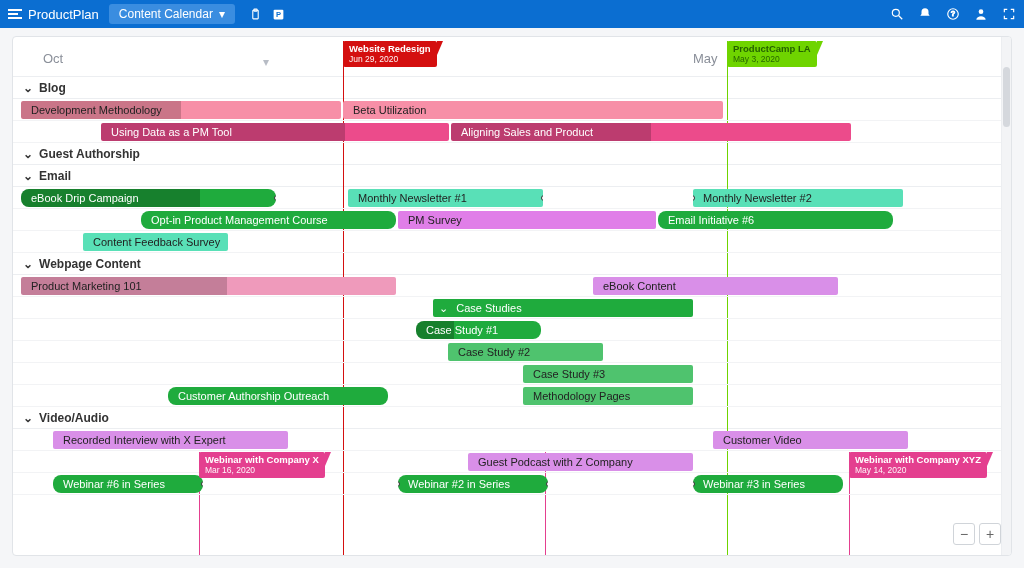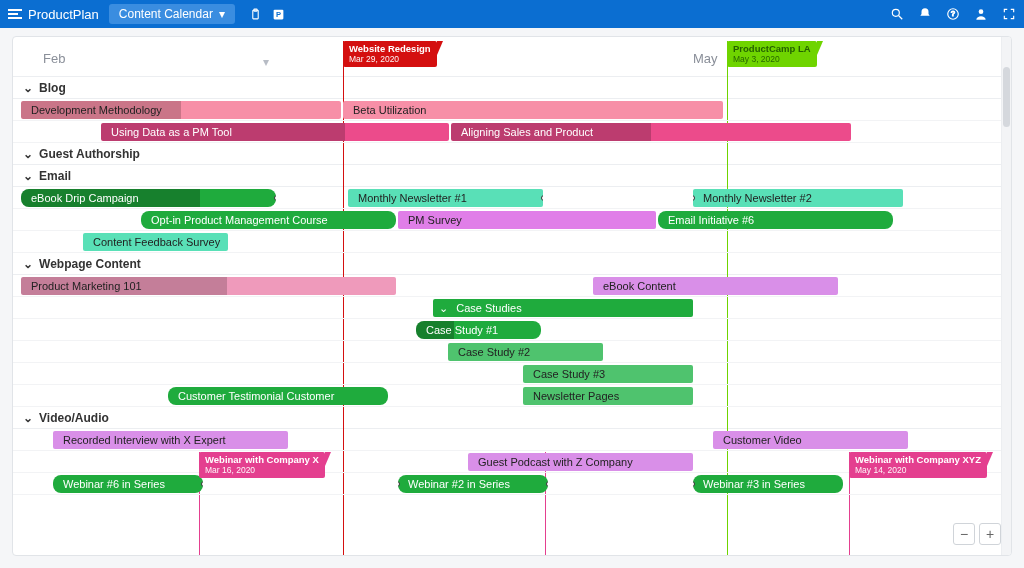--- a/index.html
+++ b/index.html
@@ -124,26 +124,26 @@
         <svg width="14" height="14" viewBox="0 0 24 24" fill="none" stroke="#fff" stroke-width="2">
           <path d="M4 9V4h5M20 9V4h-5M4 15v5h5M20 15v5h-5"></path>
         </svg>
       </span>
   </div>
 </div>
 
 <div class="shell">
   <div class="scroll" id="scroll">
       <div class="month-row">
-        <div class="month-lbl" style="left:30px">Feb</div>
+        <div class="month-lbl" style="left:30px">Oct</div>
         <div class="month-lbl" style="left:680px">May</div>
         <div class="month-drop" style="left:250px">▾</div>
         <div class="flag flag-red" style="left:330px">
           <span class="t">Website Redesign</span>
-          <span class="d">Mar 29, 2020</span>
+          <span class="d">Jun 29, 2020</span>
         </div>
         <div class="flag flag-green" style="left:714px">
           <span class="t">ProductCamp LA</span>
           <span class="d">May 3, 2020</span>
         </div>
       </div>
       <div class="vline" style="left:330px;top:4px;background:#d40f0f"></div>
       <div class="vline" style="left:714px;top:4px;background:#6fd400"></div>
       <div class="vline" style="left:186px;top:415px;background:#e43f8f"></div>
       <div class="vline" style="left:532px;top:415px;background:#e43f8f"></div>
@@ -240,24 +240,24 @@
           <span class="lbl">Case Study #2</span>
         </div>
       </div>
       <div class="row">
         <div class="bar c-sgreen" style="left:510px;width:170px">
           <span class="lbl">Case Study #3</span>
         </div>
       </div>
       <div class="row">
         <div class="bar c-green" style="left:155px;width:220px">
-          <span class="lbl">Customer Testimonial Customer</span>
+          <span class="lbl">Customer Authorship Outreach</span>
         </div>
         <div class="bar c-sgreen" style="left:510px;width:170px">
-          <span class="lbl">Newsletter Pages</span>
+          <span class="lbl">Methodology Pages</span>
         </div>
       </div>
       <div class="lane-hdr">
         <span class="chev">⌄</span>
         <span>Video/Audio</span>
       </div>
       <div class="row">
         <div class="bar c-violet" style="left:40px;width:235px">
           <span class="lbl">Recorded Interview with X Expert</span>
         </div>

